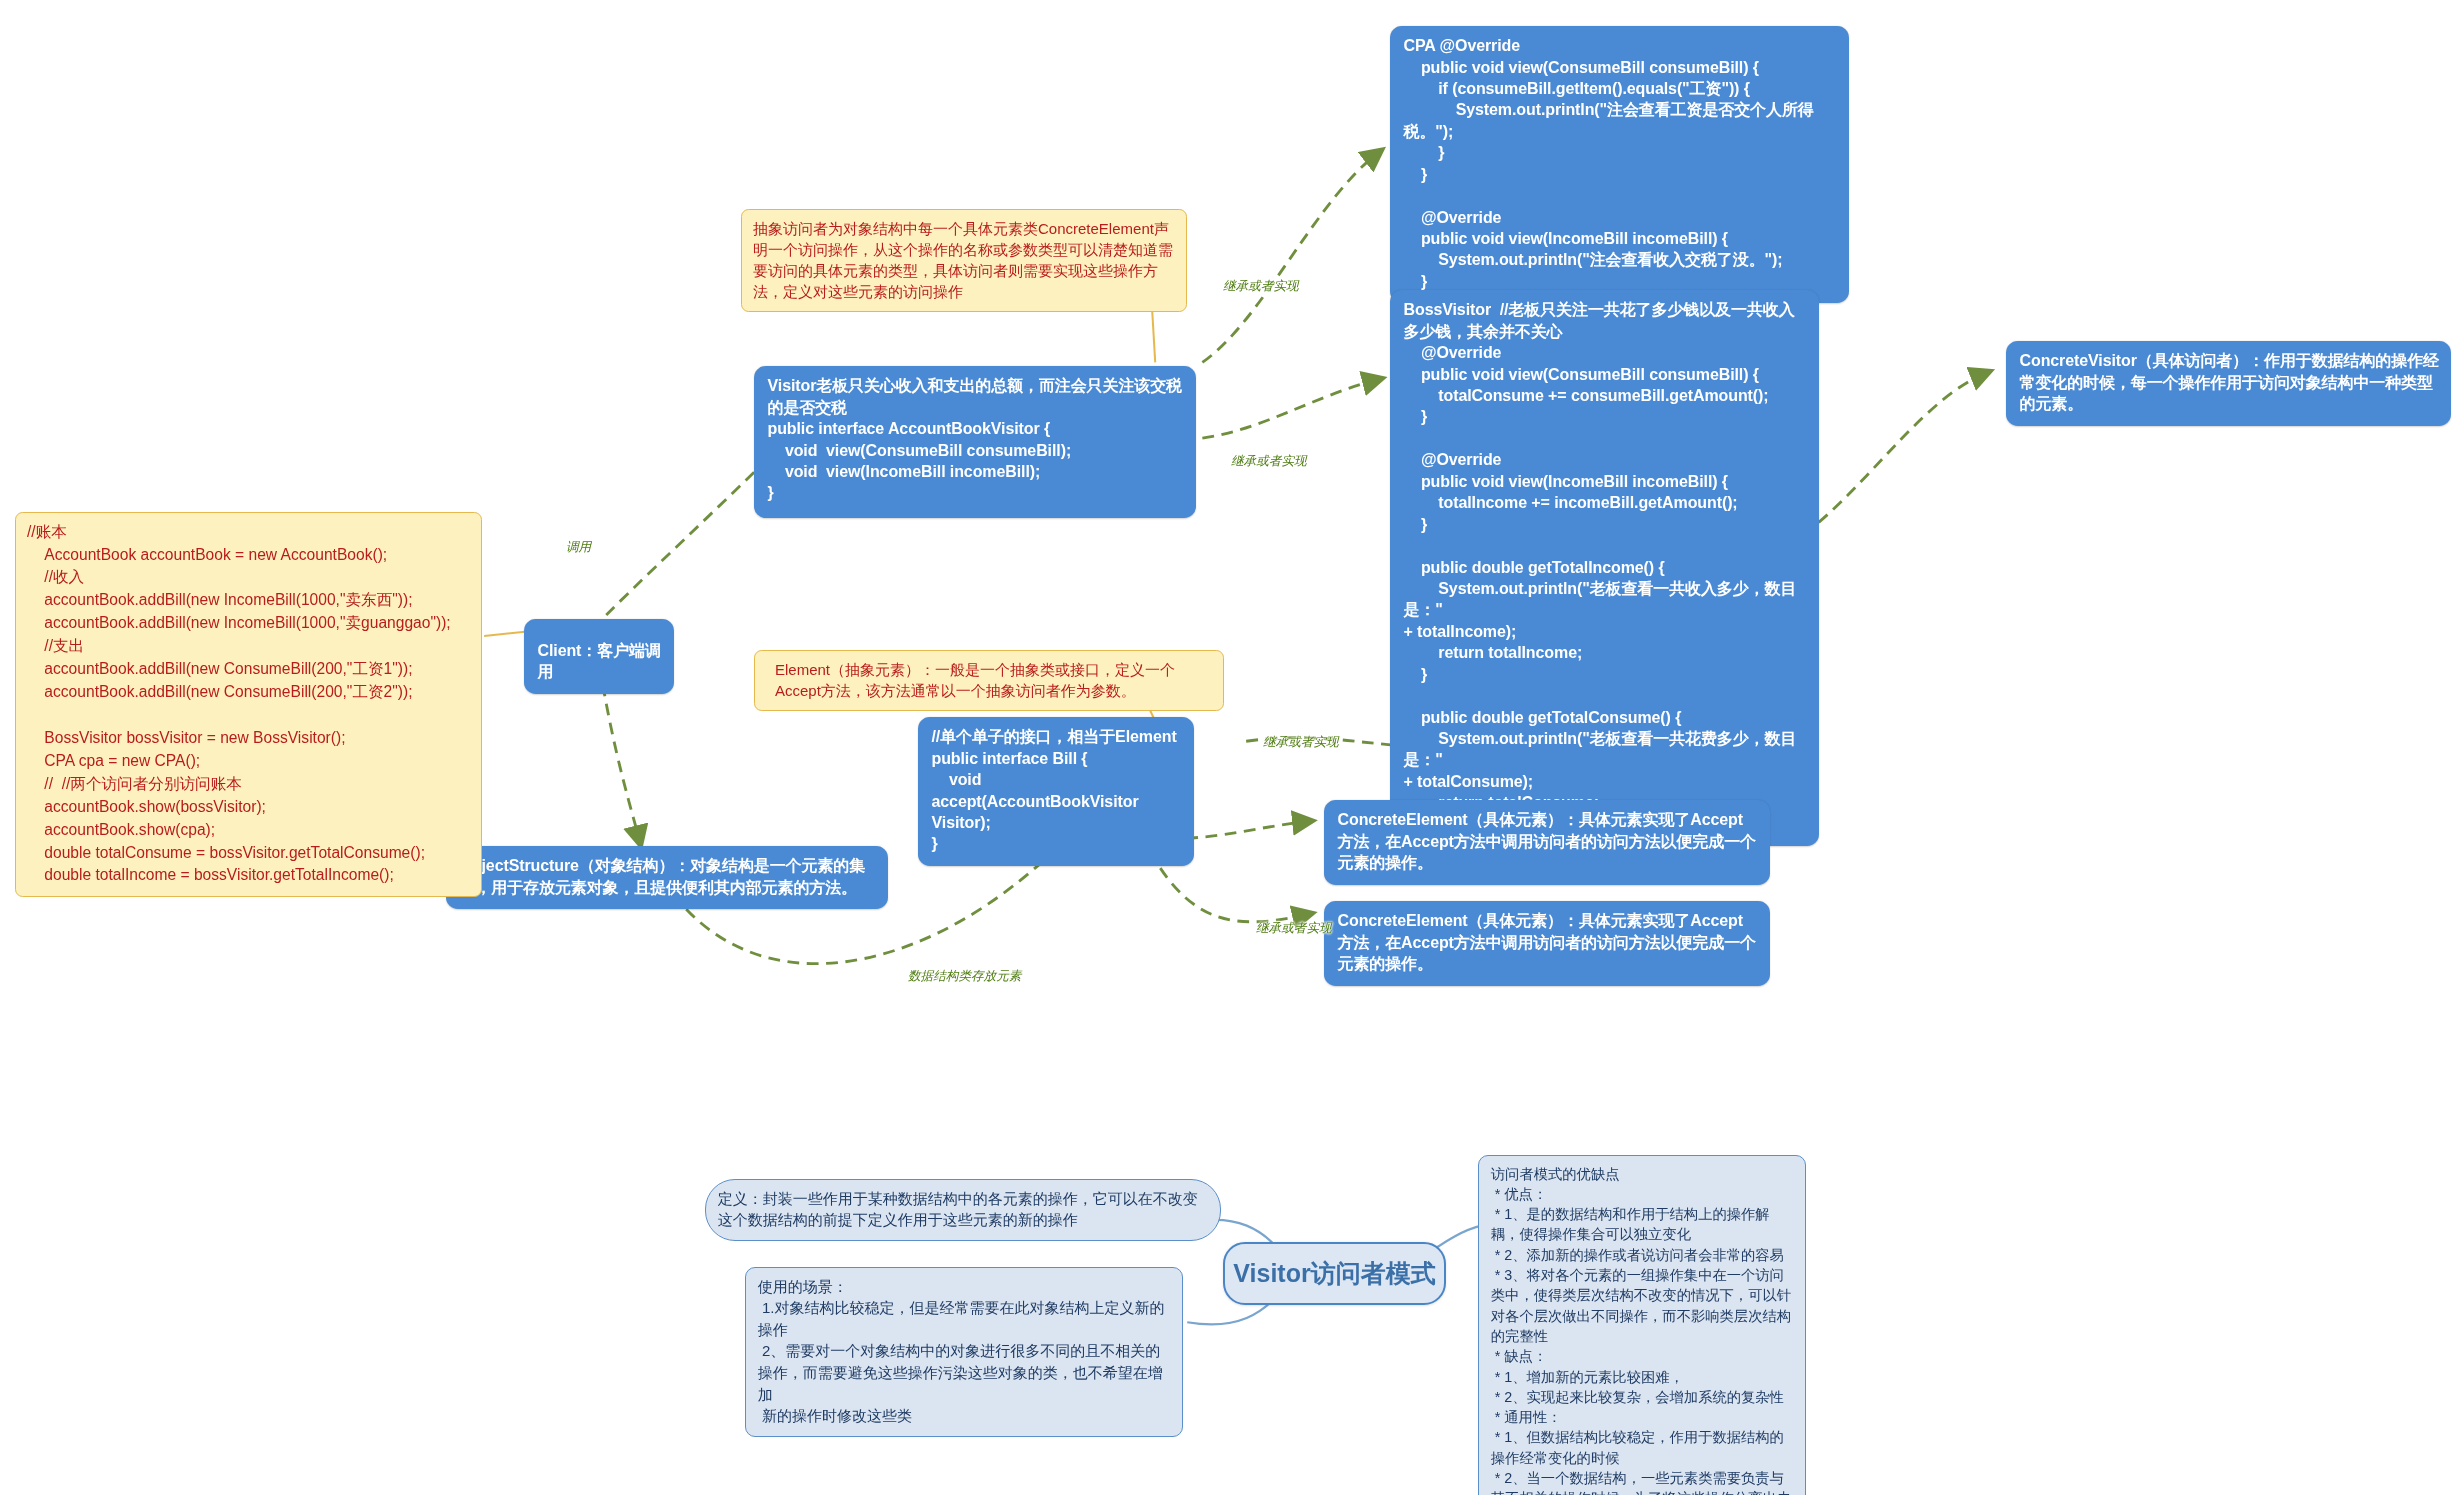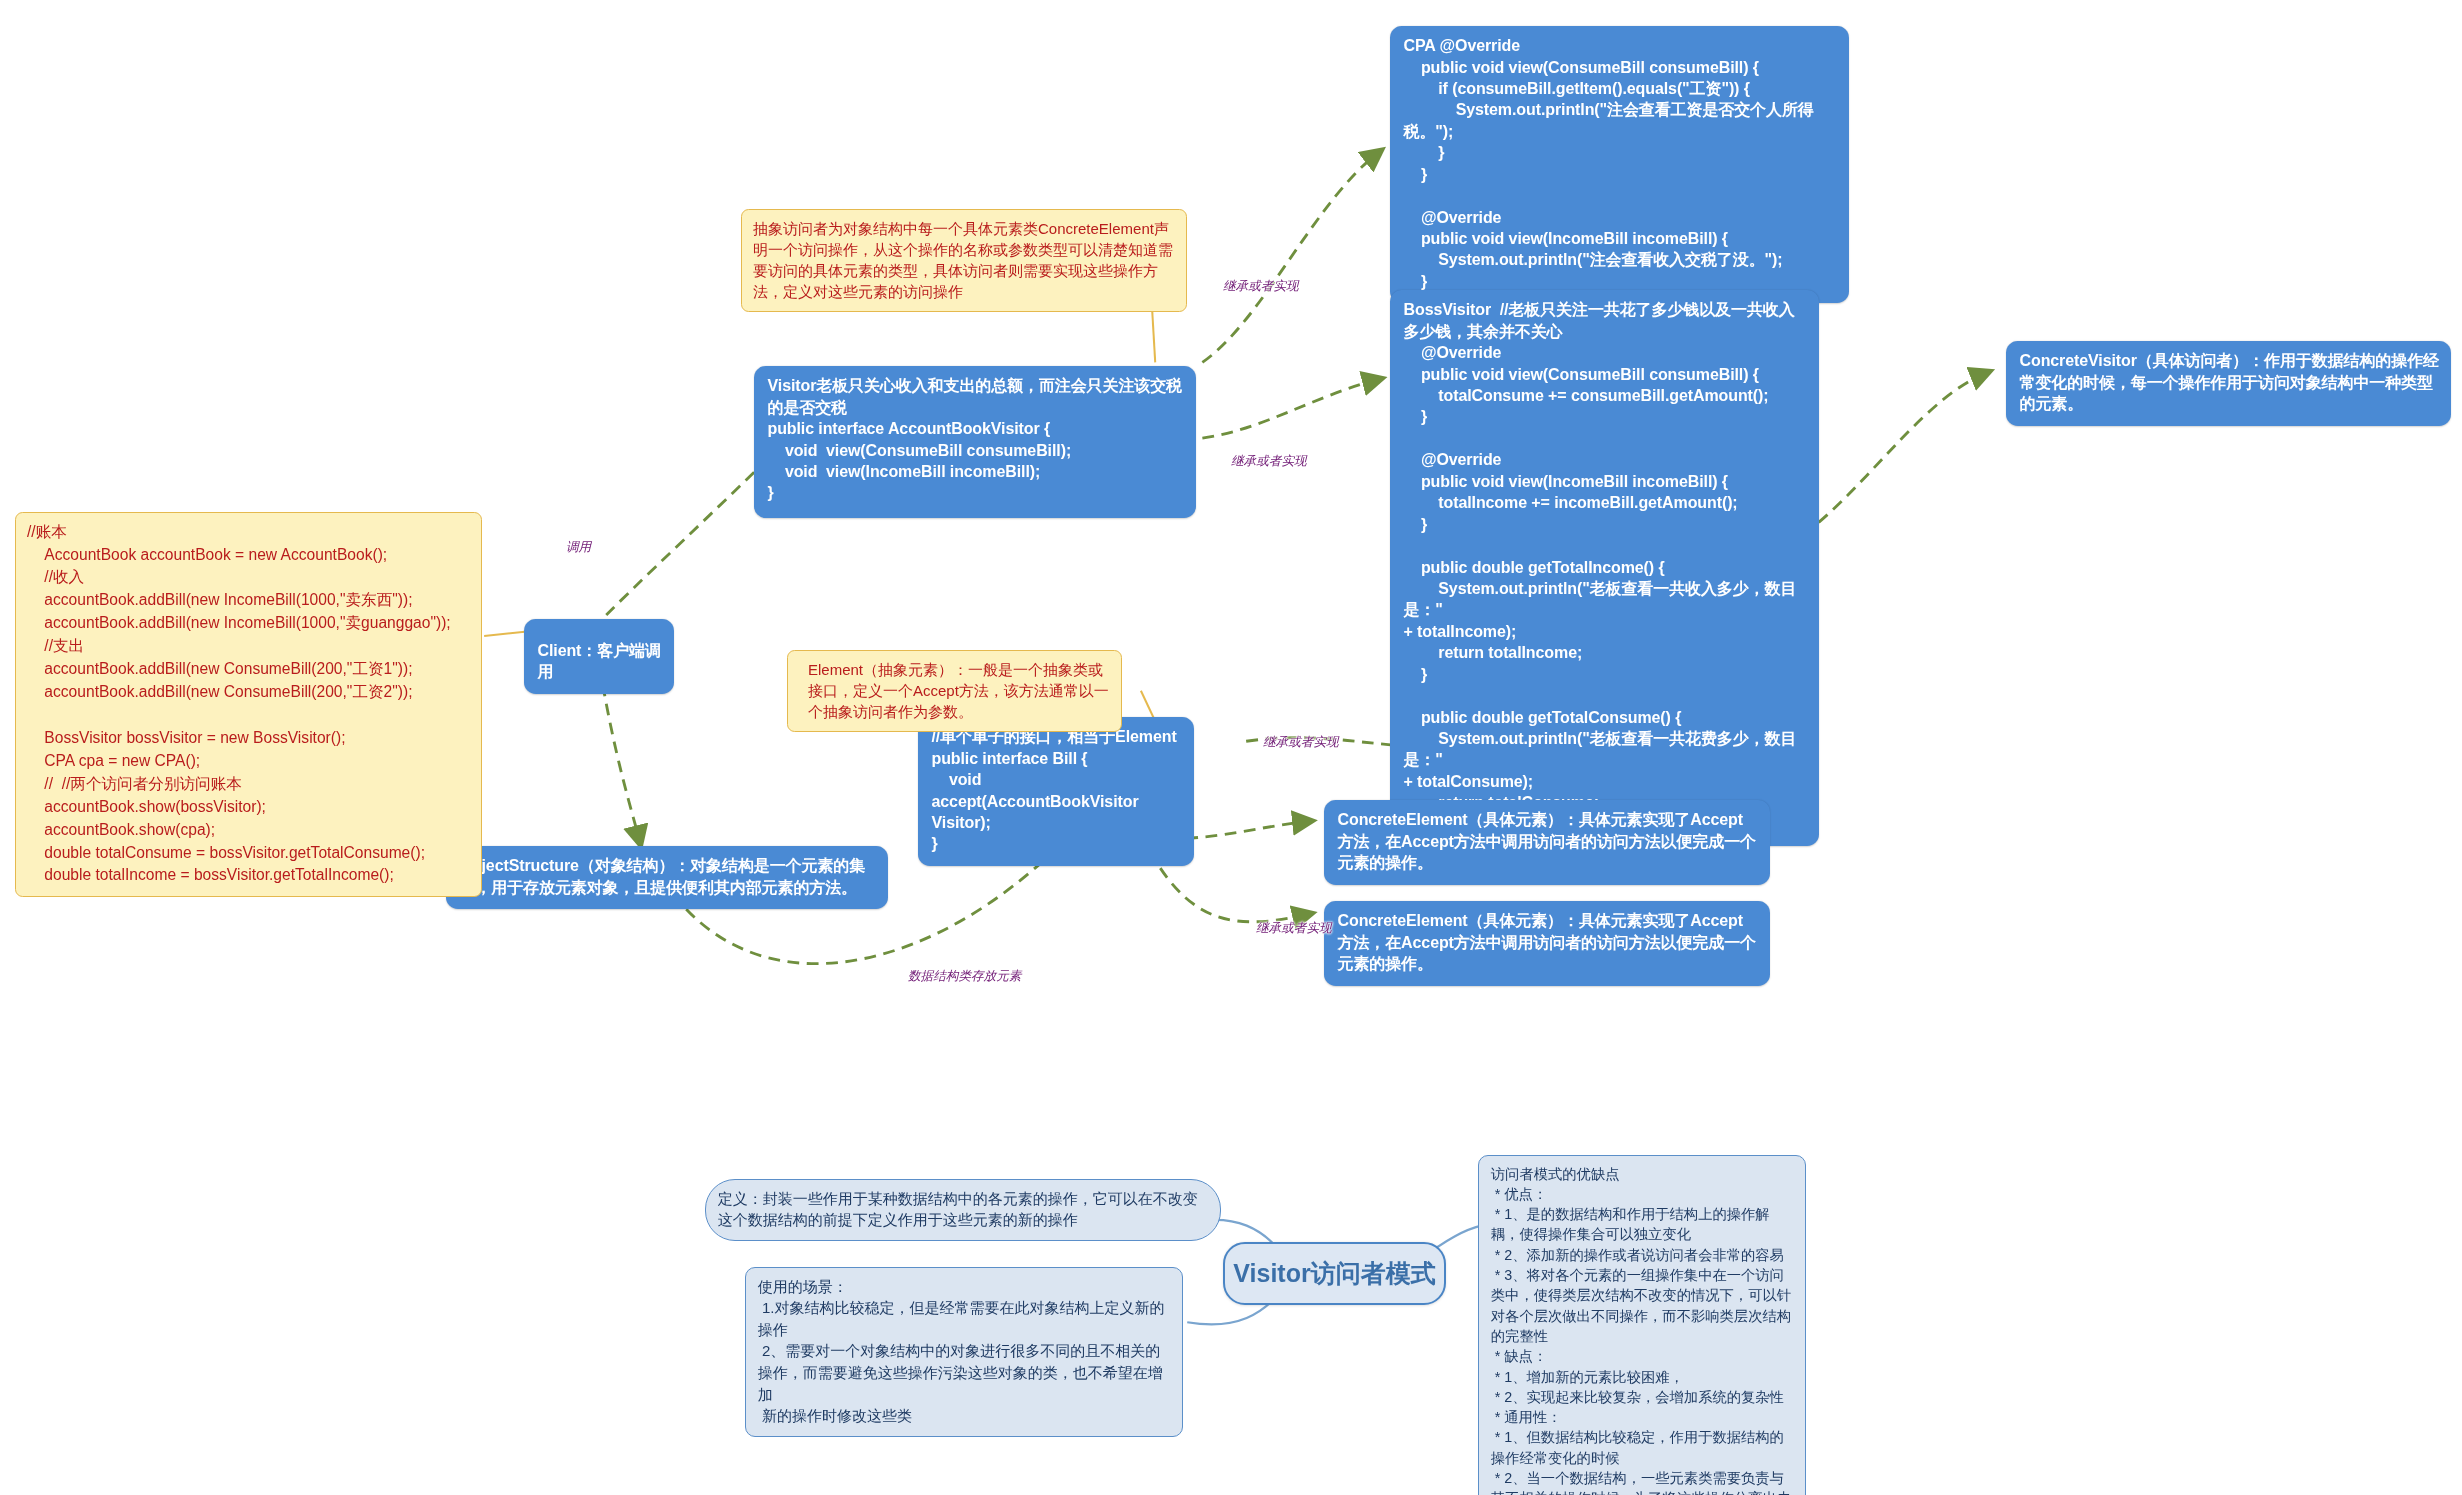--- a/index.html
+++ b/index.html
@@ -58,21 +58,21 @@
     font-size:25px;
     display:flex;align-items:center;justify-content:center;
     text-align:left;
     box-shadow:0 0.8px 2.5px rgba(0,0,0,.12);
   }
 
   .edge-label{
     position:absolute;
     font-size:12.6px;
     font-style:italic;
-    color:#701a75;
+    color:#4d7c0f;
     white-space:nowrap;
     text-shadow:0 0 2.5px #fff,0 0 2.5px #fff,0 0 2.5px #fff,0 0 1.7px #fff;
   }
 </style>
 </head>
 <body>
 
 <div id="canvas">
 
   <svg id="edges" viewBox="0 0 2924 1776">
@@ -180,21 +180,21 @@
     accountBook.addBill(new ConsumeBill(200,"工资2"));
 
     BossVisitor bossVisitor = new BossVisitor();
     CPA cpa = new CPA();
     //  //两个访问者分别访问账本
     accountBook.show(bossVisitor);
     accountBook.show(cpa);
     double totalConsume = bossVisitor.getTotalConsume();
     double totalIncome = bossVisitor.getTotalIncome();</div>
 
-  <div class="node yellow" style="left:787px;top:650px;width:335px;padding-left:20px;">Element（抽象元素）：一般是一个抽象类或接口，定义一个Accept方法，该方法通常以一个抽象访问者作为参数。</div>
+  <div class="node yellow" style="left:754px;top:650px;width:470px;padding-left:20px;">Element（抽象元素）：一般是一个抽象类或接口，定义一个Accept方法，该方法通常以一个抽象访问者作为参数。</div>
 
   <div class="node center-title" style="left:1223px;top:1242px;width:223px;height:63px;">Visitor访问者模式</div>
 
   <div class="node paleblue" style="left:705px;top:1179px;width:516px;border-radius:30px;">定义：封装一些作用于某种数据结构中的各元素的操作，它可以在不改变这个数据结构的前提下定义作用于这些元素的新的操作</div>
 
   <div class="node paleblue" style="left:745px;top:1267px;width:438px;">使用的场景：
  1.对象结构比较稳定，但是经常需要在此对象结构上定义新的操作
  2、需要对一个对象结构中的对象进行很多不同的且不相关的操作，而需要避免这些操作污染这些对象的类，也不希望在增加
  新的操作时修改这些类</div>
 

